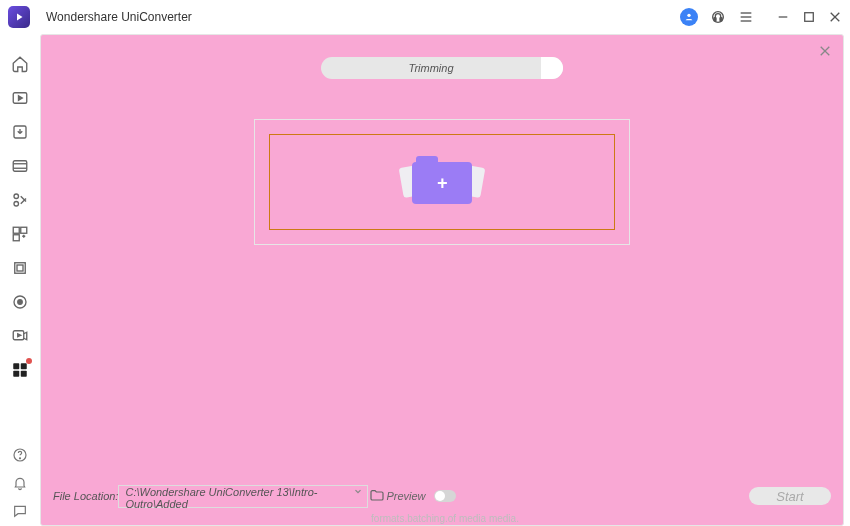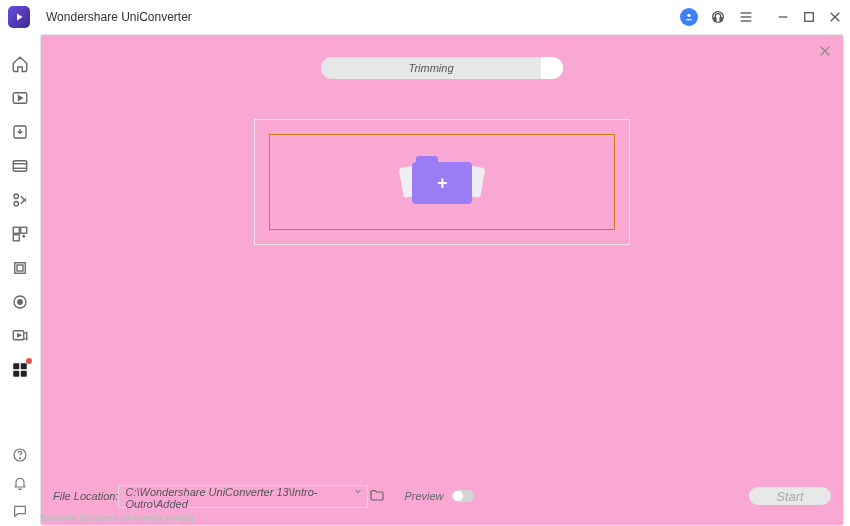--- a/index.html
+++ b/index.html
@@ -53,28 +53,28 @@
 
 .steps { padding:10px 18px 14px 18px; }
 .step-line { font-size:11px; color:#555; line-height:22px; }
 
 
 .footer { position:absolute; left:0; right:0; bottom:0; height:58px; display:flex; align-items:center; padding:0 12px; }
 .fl-label { font-size:11px; color:#555; }
 .fl-path { flex:0 0 auto; width:250px; height:23px; border:1px solid #ddd; font-size:11px; color:#555; padding:0 18px 0 6px; position:relative; display:flex; }
 .fl-path .chev { position:absolute; right:4px; color:#888; }
 .fl-browse { width:18px; height:18px; color:#666; display:flex; align-items:center; justify-content:center; }
-.preview-wrap { display:flex; align-items:center; gap:8px; margin-left:18px; }
+.preview-wrap { display:flex; align-items:center; gap:8px; }
 .preview-label { font-size:11px; color:#666; }
 .toggle { width:22px; height:12px; background:#d6d6d6; border-radius:6px; position:relative; }
 .toggle::after { content:""; position:absolute; left:1px; top:1px; width:10px; height:10px; background:#fff; border-radius:50%; }
 .footer-spacer { flex:1; }
 .start-btn { width:82px; height:18px; border-radius:13px; background:#e8e8e8; color:#aaa; font-size:13px; display:flex; align-items:center; justify-content:center; }
 
-.bg-words { position:absolute; bottom:2px; left:40px; right:0; display:flex; justify-content:flex-start; font-size:10px; color:#bdbdbd; pointer-events:none;font-weight:bold; }
+.bg-words { position:absolute; bottom:2px; left:40px; right:0; display:flex; justify-content:center; font-size:10px; color:#bdbdbd; pointer-events:none; }
 </style>
 </head>
 <body>
 
 <div class="titlebar">
   <div class="app-logo">
     <svg viewBox="0 0 24 24" fill="#fff">
         <path d="M8 5v14l11-7z"></path>
       </svg>
   </div>
@@ -264,15 +264,15 @@
     </div>
   <div class="sb-item">
       <svg viewBox="0 0 24 24" width="16" height="16" fill="none" stroke="currentColor" stroke-width="1.8">
         <path d="M4 5h16v11H9l-5 4z"></path>
       </svg>
     </div>
 </div>
 
 <div class="bg-words">
   <span>formats.</span>
-  <span>pictures.</span>
+  <span>batching.</span>
   <span>of media media.</span>
 </div>
 
 </body></html>

